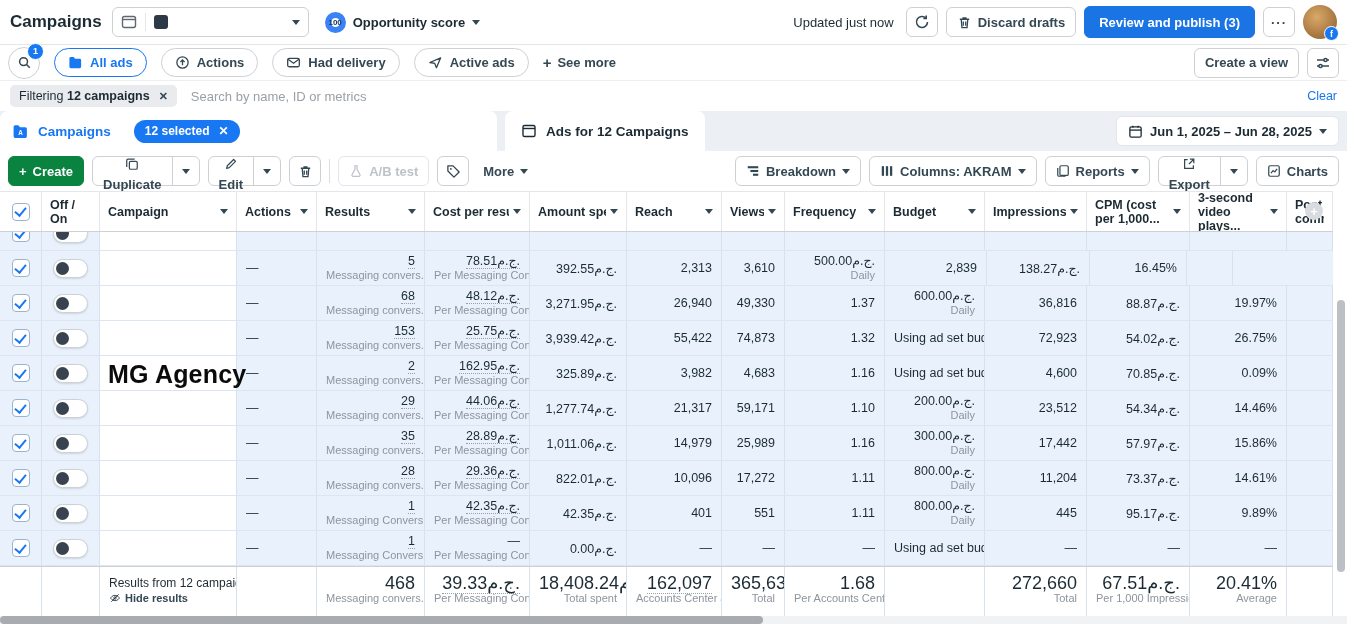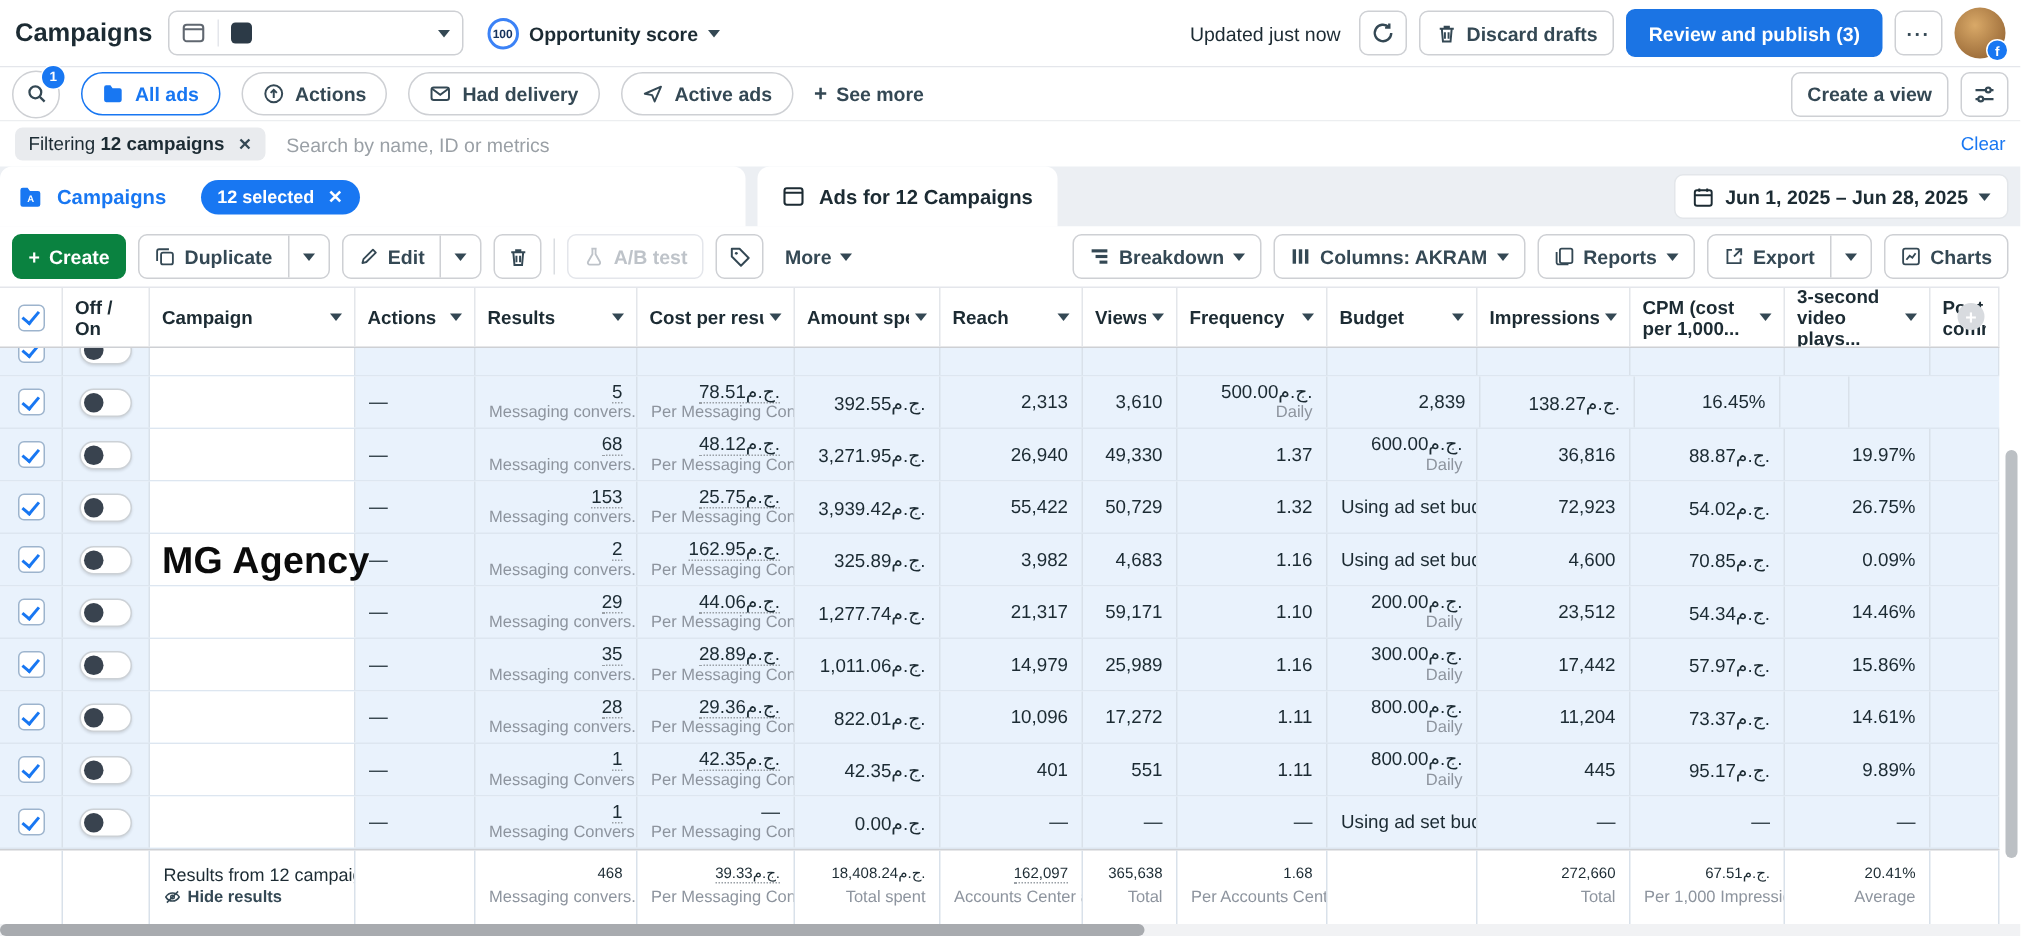--- a/index.html
+++ b/index.html
@@ -9,21 +9,21 @@
   .topbar{top:0;left:0;width:1347px;height:45px;background:#fff;border-bottom:1px solid #e4e6eb;
           display:flex;align-items:center;padding:0 10px;box-sizing:border-box;gap:10px;position:absolute;}
   .page-title{font-size:17px;font-weight:700;}
   .acct-box{width:197px;height:30px;border:1px solid #ced0d4;border-radius:6px;background:#fff;
             display:flex;align-items:center;padding:0 8px;gap:8px;box-sizing:border-box;}
   .acct-box .vr{width:1px;height:18px;background:#e4e6eb;}
   .appsq{width:14px;height:14px;border-radius:3px;background:#2c3a47;}
   .spacer{flex:1;}
   .caret{width:0;height:0;border-left:4px solid transparent;border-right:4px solid transparent;
          border-top:5px solid #344854;display:inline-block;}
-  .score-ring{width:21px;height:21px;border:2px solid #3b82f6;border-radius:50%;display:flex;
+  .score-ring{width:21px;height:21px;border:6px solid #3b82f6;border-radius:50%;display:flex;
               align-items:center;justify-content:center;font-size:8px;font-weight:700;color:#16325c;box-sizing:border-box;}
   .score-wrap{display:flex;align-items:center;gap:7px;margin-left:6px;font-weight:600;}
   .top-right{margin-left:auto;display:flex;align-items:center;gap:8px;}
   .btn{height:30px;border:1px solid #ced0d4;border-radius:6px;background:#fff;display:flex;align-items:center;
        gap:6px;padding:0 10px;font-size:13px;font-weight:600;color:#344854;box-sizing:border-box;white-space:nowrap;}
   .btn.icon-only{width:32px;justify-content:center;padding:0;}
   .btn-primary{background:#1b74e4;border-color:#1b74e4;color:#fff;height:32px;padding:0 14px;}
   .avatar{width:34px;height:34px;border-radius:50%;background:radial-gradient(circle at 40% 35%,#d9a968,#8a5a2b);position:relative;}
   .avatar .fb{position:absolute;right:-2px;bottom:-2px;width:13px;height:13px;border-radius:50%;background:#1877f2;
               color:#fff;font-size:9px;font-weight:700;display:flex;align-items:center;justify-content:center;border:1px solid #fff;}
@@ -56,21 +56,21 @@
   .tab2{margin-right:18px;}
   .sel-badge{height:23px;background:#1877f2;border-radius:14px;color:#fff;display:flex;align-items:center;gap:9px;
              padding:0 11px;font-size:12px;font-weight:600;margin-left:14px;}
   .daterange{margin-left:auto;margin-right:8px;margin-top:5px;height:30px;background:#fff;border:1px solid #e3e6ea;border-radius:6px;
              display:flex;align-items:center;gap:7px;padding:0 11px;font-weight:700;font-size:13px;box-sizing:border-box;}
   
   .toolbar{top:151px;left:0;width:1347px;height:40px;background:#fff;display:flex;align-items:center;
            padding:0 8px;gap:8px;box-sizing:border-box;position:absolute;}
   .btn-create{background:#0a8240;border-color:#0a8240;color:#fff;font-weight:600;}
   .splitgrp{display:flex;align-items:stretch;border:1px solid #ced0d4;border-radius:6px;height:30px;box-sizing:border-box;background:#fff;}
-  .splitgrp .part{display:flex;align-items:center;gap:6px;padding:0 10px;font-weight:600;color:#344854;}
+  .splitgrp .part{display:flex;align-items:center;gap:6px;padding:0 10px;font-weight:600;color:#344854;flex-direction:column;}
   .splitgrp .dd{border-left:1px solid #ced0d4;display:flex;align-items:center;padding:0 9px;}
   .vdiv{width:1px;height:24px;background:#dadde1;}
   .btn.disabled{color:#bec3c9;border-color:#e4e6eb;}
   .more-btn{display:flex;align-items:center;gap:6px;font-weight:600;color:#344854;padding:0 6px;}
   .tb-right{margin-left:auto;display:flex;align-items:center;gap:8px;}
   
   .thead{top:191px;left:0;width:1333px;height:41px;background:#fff;border-top:1px solid #e4e6eb;
          border-bottom:1px solid #ced0d4;display:flex;box-sizing:border-box;position:absolute;}
   .hcell{display:flex;align-items:center;justify-content:space-between;padding:0 8px;border-right:1px solid #e3e6ea;
          box-sizing:border-box;font-weight:700;font-size:12.5px;line-height:14px;overflow:hidden;}
@@ -90,21 +90,21 @@
   .u{border-bottom:1px dotted #9aa0a6;}
   .cbx{width:18px;height:18px;border:1.5px solid #9db4cd;border-radius:4px;background:#fff;position:relative;box-sizing:border-box;}
   .cbx::after{content:"";position:absolute;left:4px;top:1.5px;width:5px;height:9px;border:solid #1877f2;
               border-width:0 2px 2px 0;transform:rotate(40deg);}
   .tgl{width:35px;height:19px;border-radius:10px;background:#fff;border:1px solid #ccd1d6;position:relative;
        box-shadow:0 1px 2px rgba(0,0,0,.12);box-sizing:border-box;display:inline-block;}
   .tgl::after{content:"";position:absolute;left:2px;top:2px;width:13px;height:13px;border-radius:50%;background:#39434f;}
   .watermark{position:absolute;left:108px;top:128px;font-size:25px;font-weight:700;color:#0b0b0b;letter-spacing:.2px;}
   .tfoot{top:566px;left:0;width:1333px;height:54px;background:#fff;border-top:1px solid #ced0d4;display:flex;box-sizing:border-box;position:absolute;}
   .tfoot .td{padding-top:8px;}
-  .tfoot .v{font-size:10px;line-height:16px;}
+  .tfoot .v{font-size:18px;line-height:16px;}
   .tfoot .s{font-size:11px;color:#8d949e;line-height:14px;}
   .flabel{font-size:12px;line-height:16px;white-space:nowrap;}
   .fhide{display:flex;align-items:center;gap:4px;font-size:11px;font-weight:600;line-height:14px;color:#344854;}
   .addcol{left:1305px;top:202px;width:18px;height:18px;border-radius:50%;background:#d8dbdf;color:#fff;
           display:flex;align-items:center;justify-content:center;font-size:13px;font-weight:700;position:absolute;}
   .vscroll{left:1337px;top:300px;width:8px;height:272px;background:#bcc0c4;border-radius:4px;position:absolute;}
   .hscroll-track{left:0;top:616px;width:1347px;height:8px;background:#f1f2f4;position:absolute;}
   .hscroll{left:0;top:616px;width:763px;height:8px;background:#a8abaf;border-radius:4px;position:absolute;}
   svg{display:block;}
 </style>
@@ -551,21 +551,21 @@
       <div class="td two right" style="width:108px;">
         <div class="v"><span class="u">153</span></div>
         <div class="s">Messaging convers...</div>
       </div>
       <div class="td two right" style="width:105px;">
         <div class="v"><span class="u">25.75ج.م.</span></div>
         <div class="s">Per Messaging Con...</div>
       </div>
       <div class="td one right" style="width:97px;">3,939.42ج.م.</div>
       <div class="td one right" style="width:95px;">55,422</div>
-      <div class="td one right" style="width:63px;">50,729</div>
+      <div class="td one right" style="width:63px;">74,873</div>
       <div class="td one right" style="width:100px;">1.32</div>
       <div class="td one" style="width:100px;">Using ad set bud...</div>
       <div class="td one right" style="width:102px;">72,923</div>
       <div class="td one right" style="width:103px;">54.02ج.م.</div>
       <div class="td one right" style="width:97px;">26.75%</div>
       <div class="td one" style="width:46px;"></div>
     </div>
     <div class="trow">
       <div class="td cbcell" style="width:42px;">
         <span class="cbx"></span>

